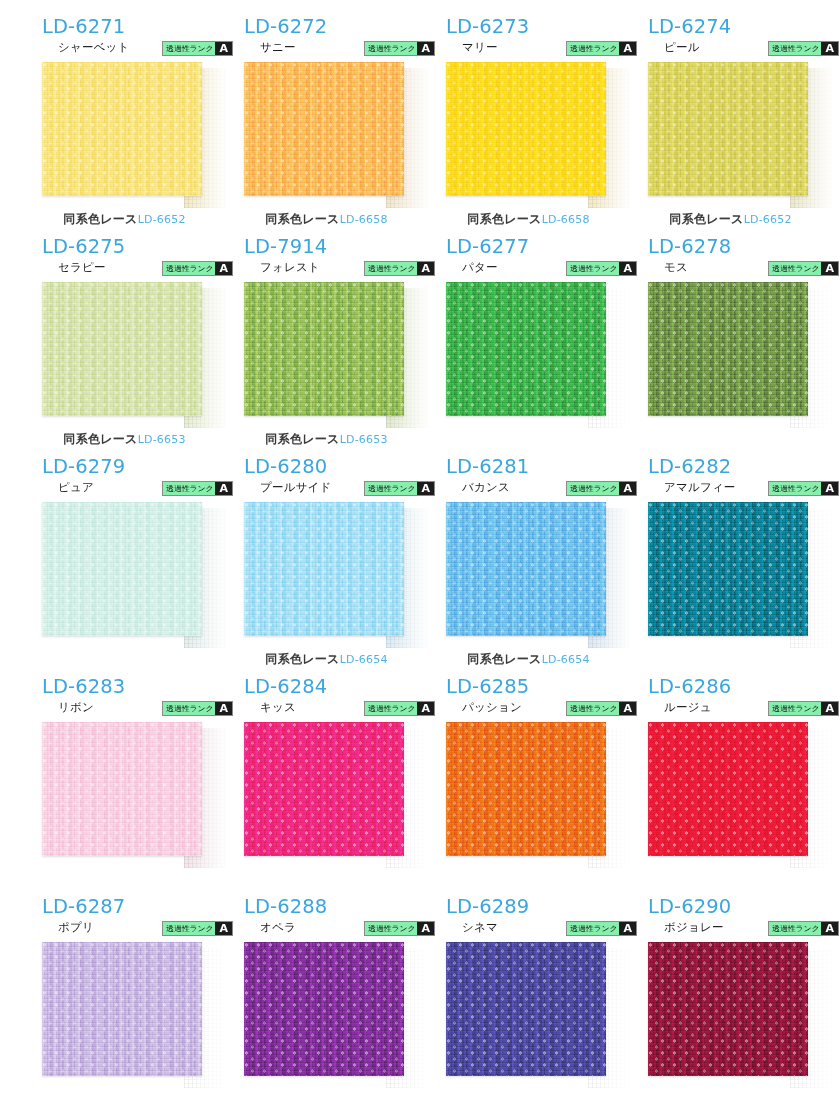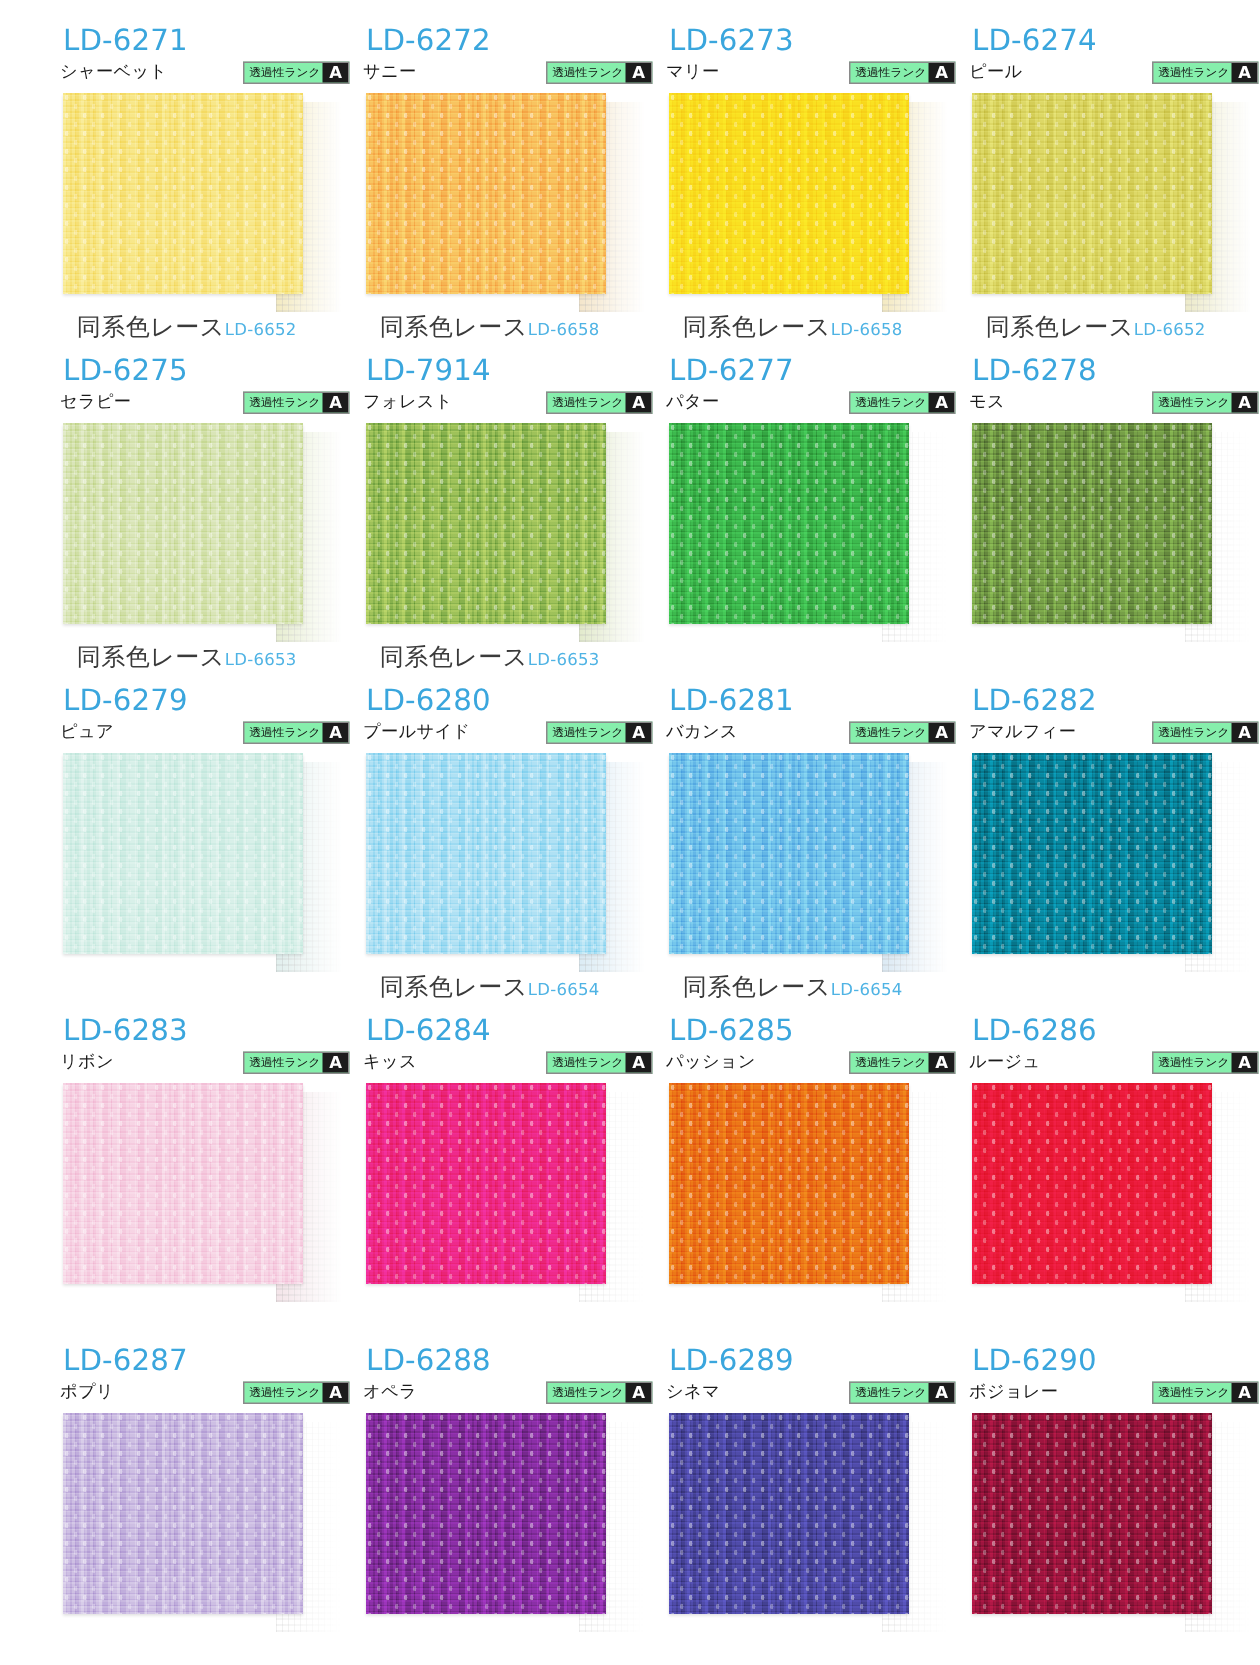--- a/index.html
+++ b/index.html
@@ -23,21 +23,21 @@
 
   .hdr { position: relative; height: 46px; }
   .code {
     position: absolute; left: 4px; top: 0px;
     font-size: 19.5px; font-weight: 400; letter-spacing: .1px;
     color: #3aa6dd; line-height: 22px;
     font-family: "DejaVu Sans", "Liberation Sans", sans-serif;
     text-align: center;
   }
   .cname {
-    position: absolute; left: 2px; top: 24px;
+    position: absolute; left: 20px; top: 24px;
     font-size: 11.5px; color: #1a1a1a; line-height: 14px;
     letter-spacing: .2px;
   }
   .rank {
     position: absolute; right: 2px; top: 25px;
     height: 15px; display: flex; align-items: flex-end;
     border: 1px solid #8a8a8a; background: #86efac;
   }
   .rank-lbl {
     font-size: 8px; line-height: 13px; padding: 0 2px 0 3px;
@@ -92,21 +92,21 @@
       radial-gradient(ellipse 2px 3.4px at 8.5px 9px, rgba(255,255,255,.30) 0 55%, rgba(255,255,255,0) 60%);
     background-size: 12px 12px, 12px 12px;
     z-index: 2; pointer-events:none;
   }
 
   .lacecap {
     position: relative; height: 20px;
     text-align: center; padding-right: 24px;
     white-space: nowrap;
   }
-  .lacecap .lc-jp { font-size: 16px; color: #3a3a3a; letter-spacing: .3px; }
+  .lacecap .lc-jp { font-size: 12px; color: #3a3a3a; letter-spacing: .3px; font-weight: bold; }
   .lacecap .lc-code { font-size: 11px; color: #4fb3e4; margin-left: 0; letter-spacing: .2px; }
   .lacecap.empty { visibility: hidden; }
 </style>
 </head>
 <body>
 
 <div class="sheet">
   <div class="grid" id="grid">
       <div class="card">
     <div class="hdr">

